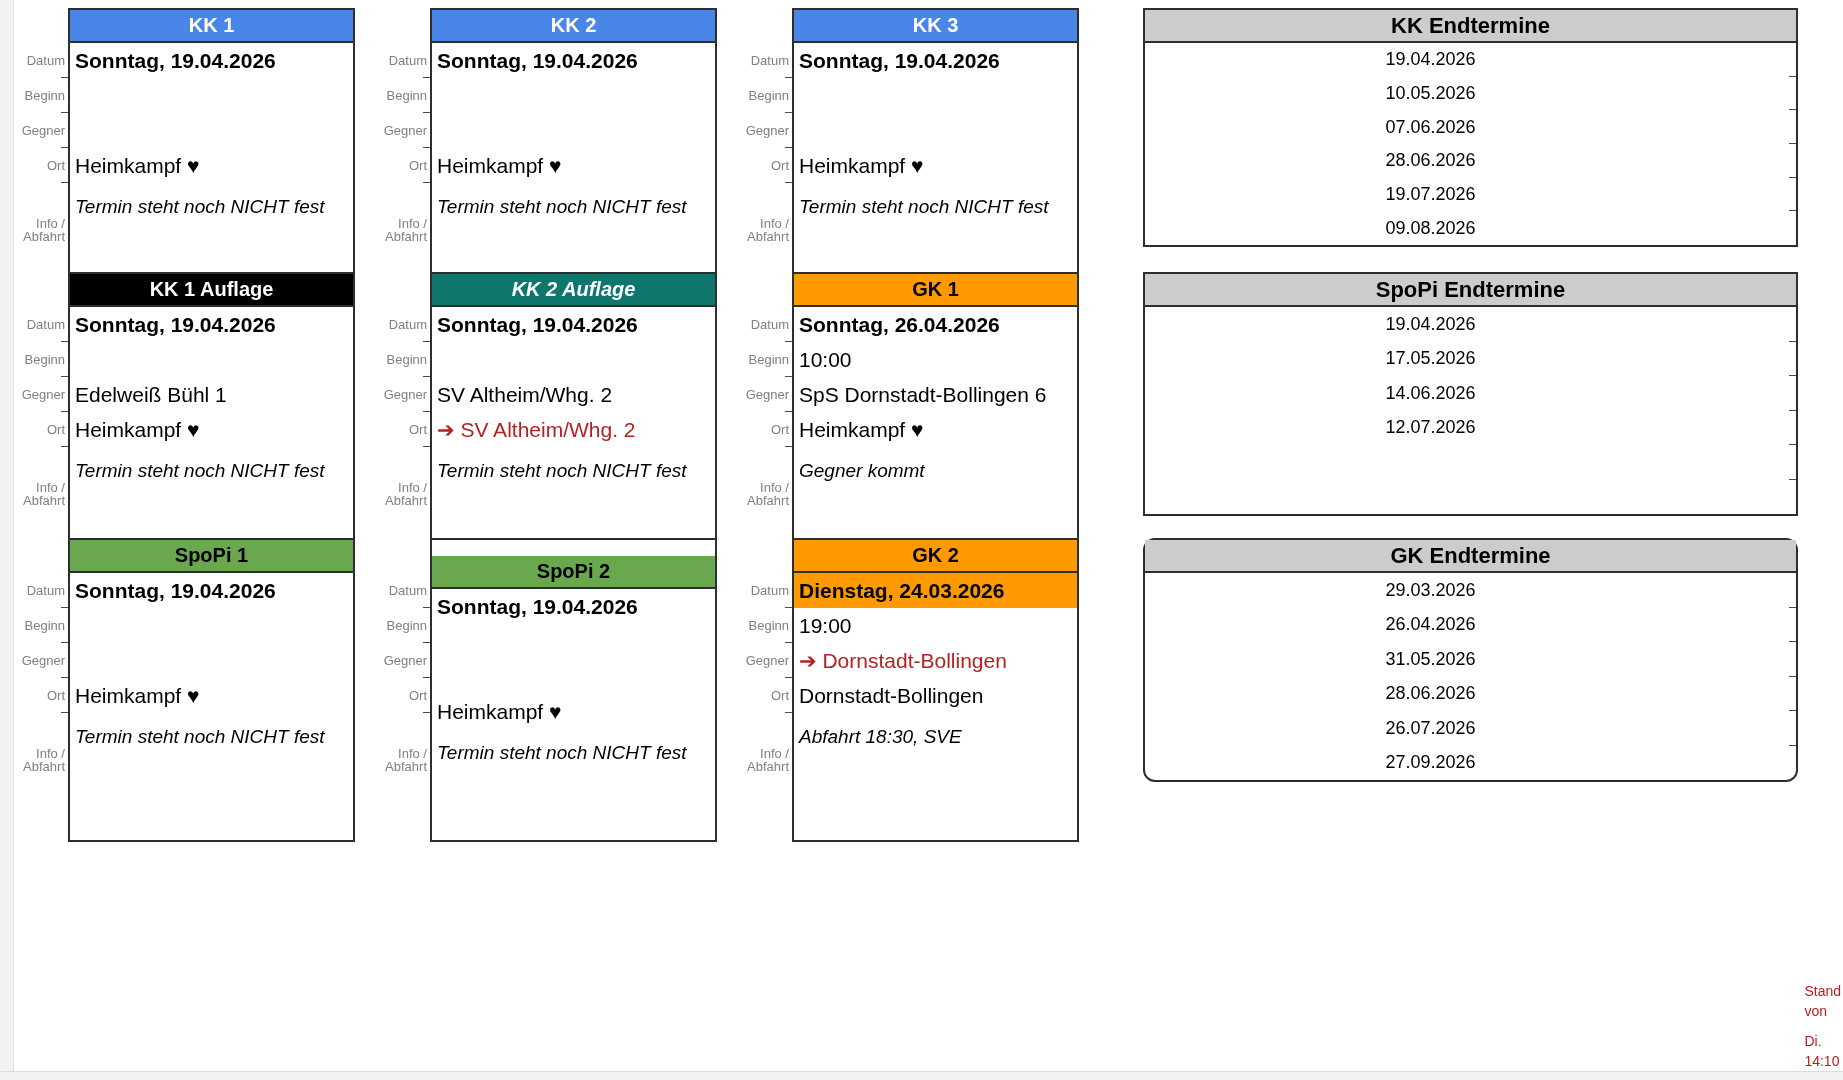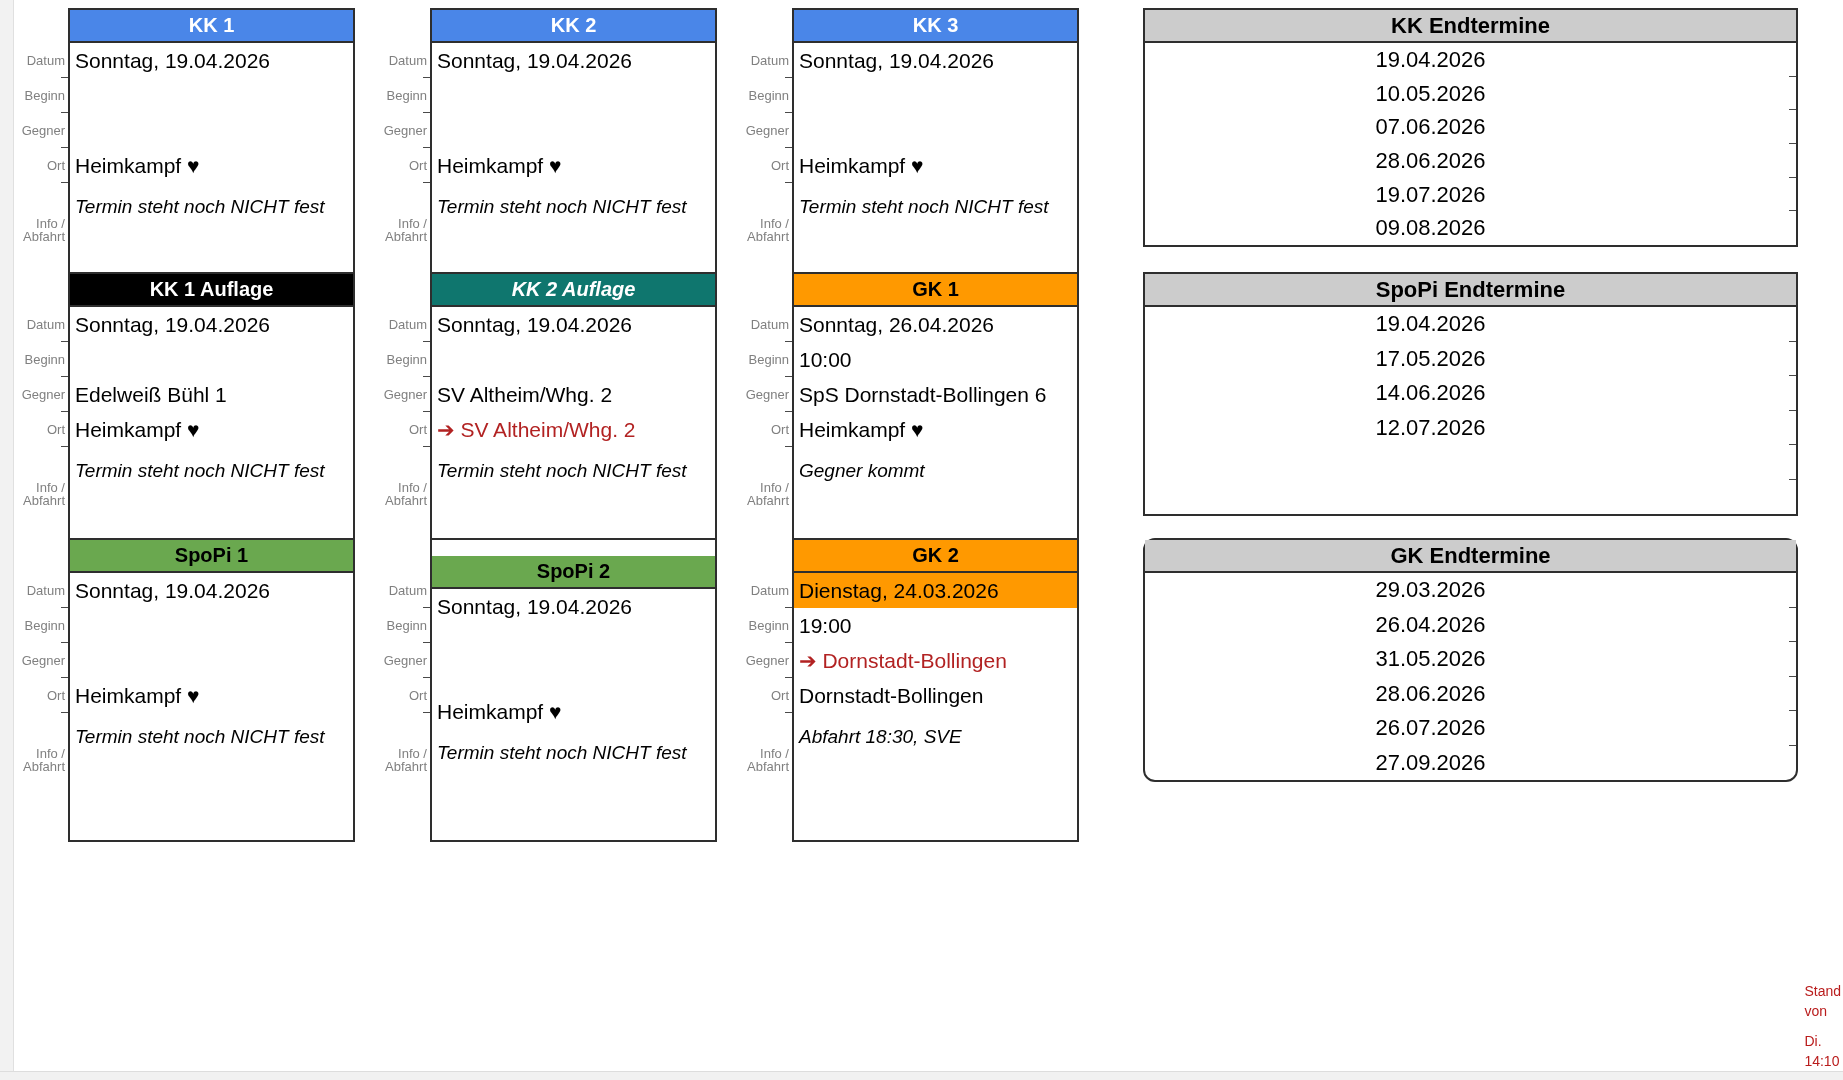--- a/index.html
+++ b/index.html
@@ -40,38 +40,38 @@
   }
   .card-header {
     height:33px; box-sizing:border-box; border-bottom:2px solid #2e2e2e;
     display:flex; align-items:center; justify-content:center;
     font-weight:700; font-size:20px; white-space:nowrap; overflow:hidden;
   }
   .card-row {
     height:35px; box-sizing:border-box; display:flex; align-items:center;
     padding:0 5px; font-size:21px; white-space:nowrap; overflow:hidden;
   }
-  .card-row.datum { font-weight:400;text-align:center; }
+  .card-row.datum { font-weight:700;text-align:center; }
   .card-row.info { height:67px; align-items:flex-start; padding-top:13px; font-style:italic; font-size:19px; }
   .card-row.away { color:#b22222; }
 
   
   .end-box {
     position:absolute; left:1143px; width:655px; box-sizing:border-box; z-index:1;
     border:2px solid #2e2e2e; background:#fff; display:flex; flex-direction:column;
   }
   .end-header {
     height:33px; box-sizing:border-box; border-bottom:2px solid #2e2e2e;
     background:#cccccc; display:flex; align-items:center; justify-content:center;
     font-weight:700; font-size:22px;
   }
   .end-rows { flex:1; display:flex; flex-direction:column; }
   .end-row {
     flex:1; position:relative; display:flex; align-items:center; justify-content:center;
-    padding-right:80px; box-sizing:border-box; font-size:22px; white-space:nowrap;
+    padding-right:80px; box-sizing:border-box; font-size:18px; white-space:nowrap;
   }
   .end-row.tick::after {
     content:""; position:absolute; right:0; bottom:0; width:7px; height:1px; background:#4a4a4a;
   }
 
   
   .stand-note {
     position:absolute; top:981px; right:2px; z-index:2;
     text-align:left; color:#b91c1c; font-size:14px; line-height:20px;
   }

